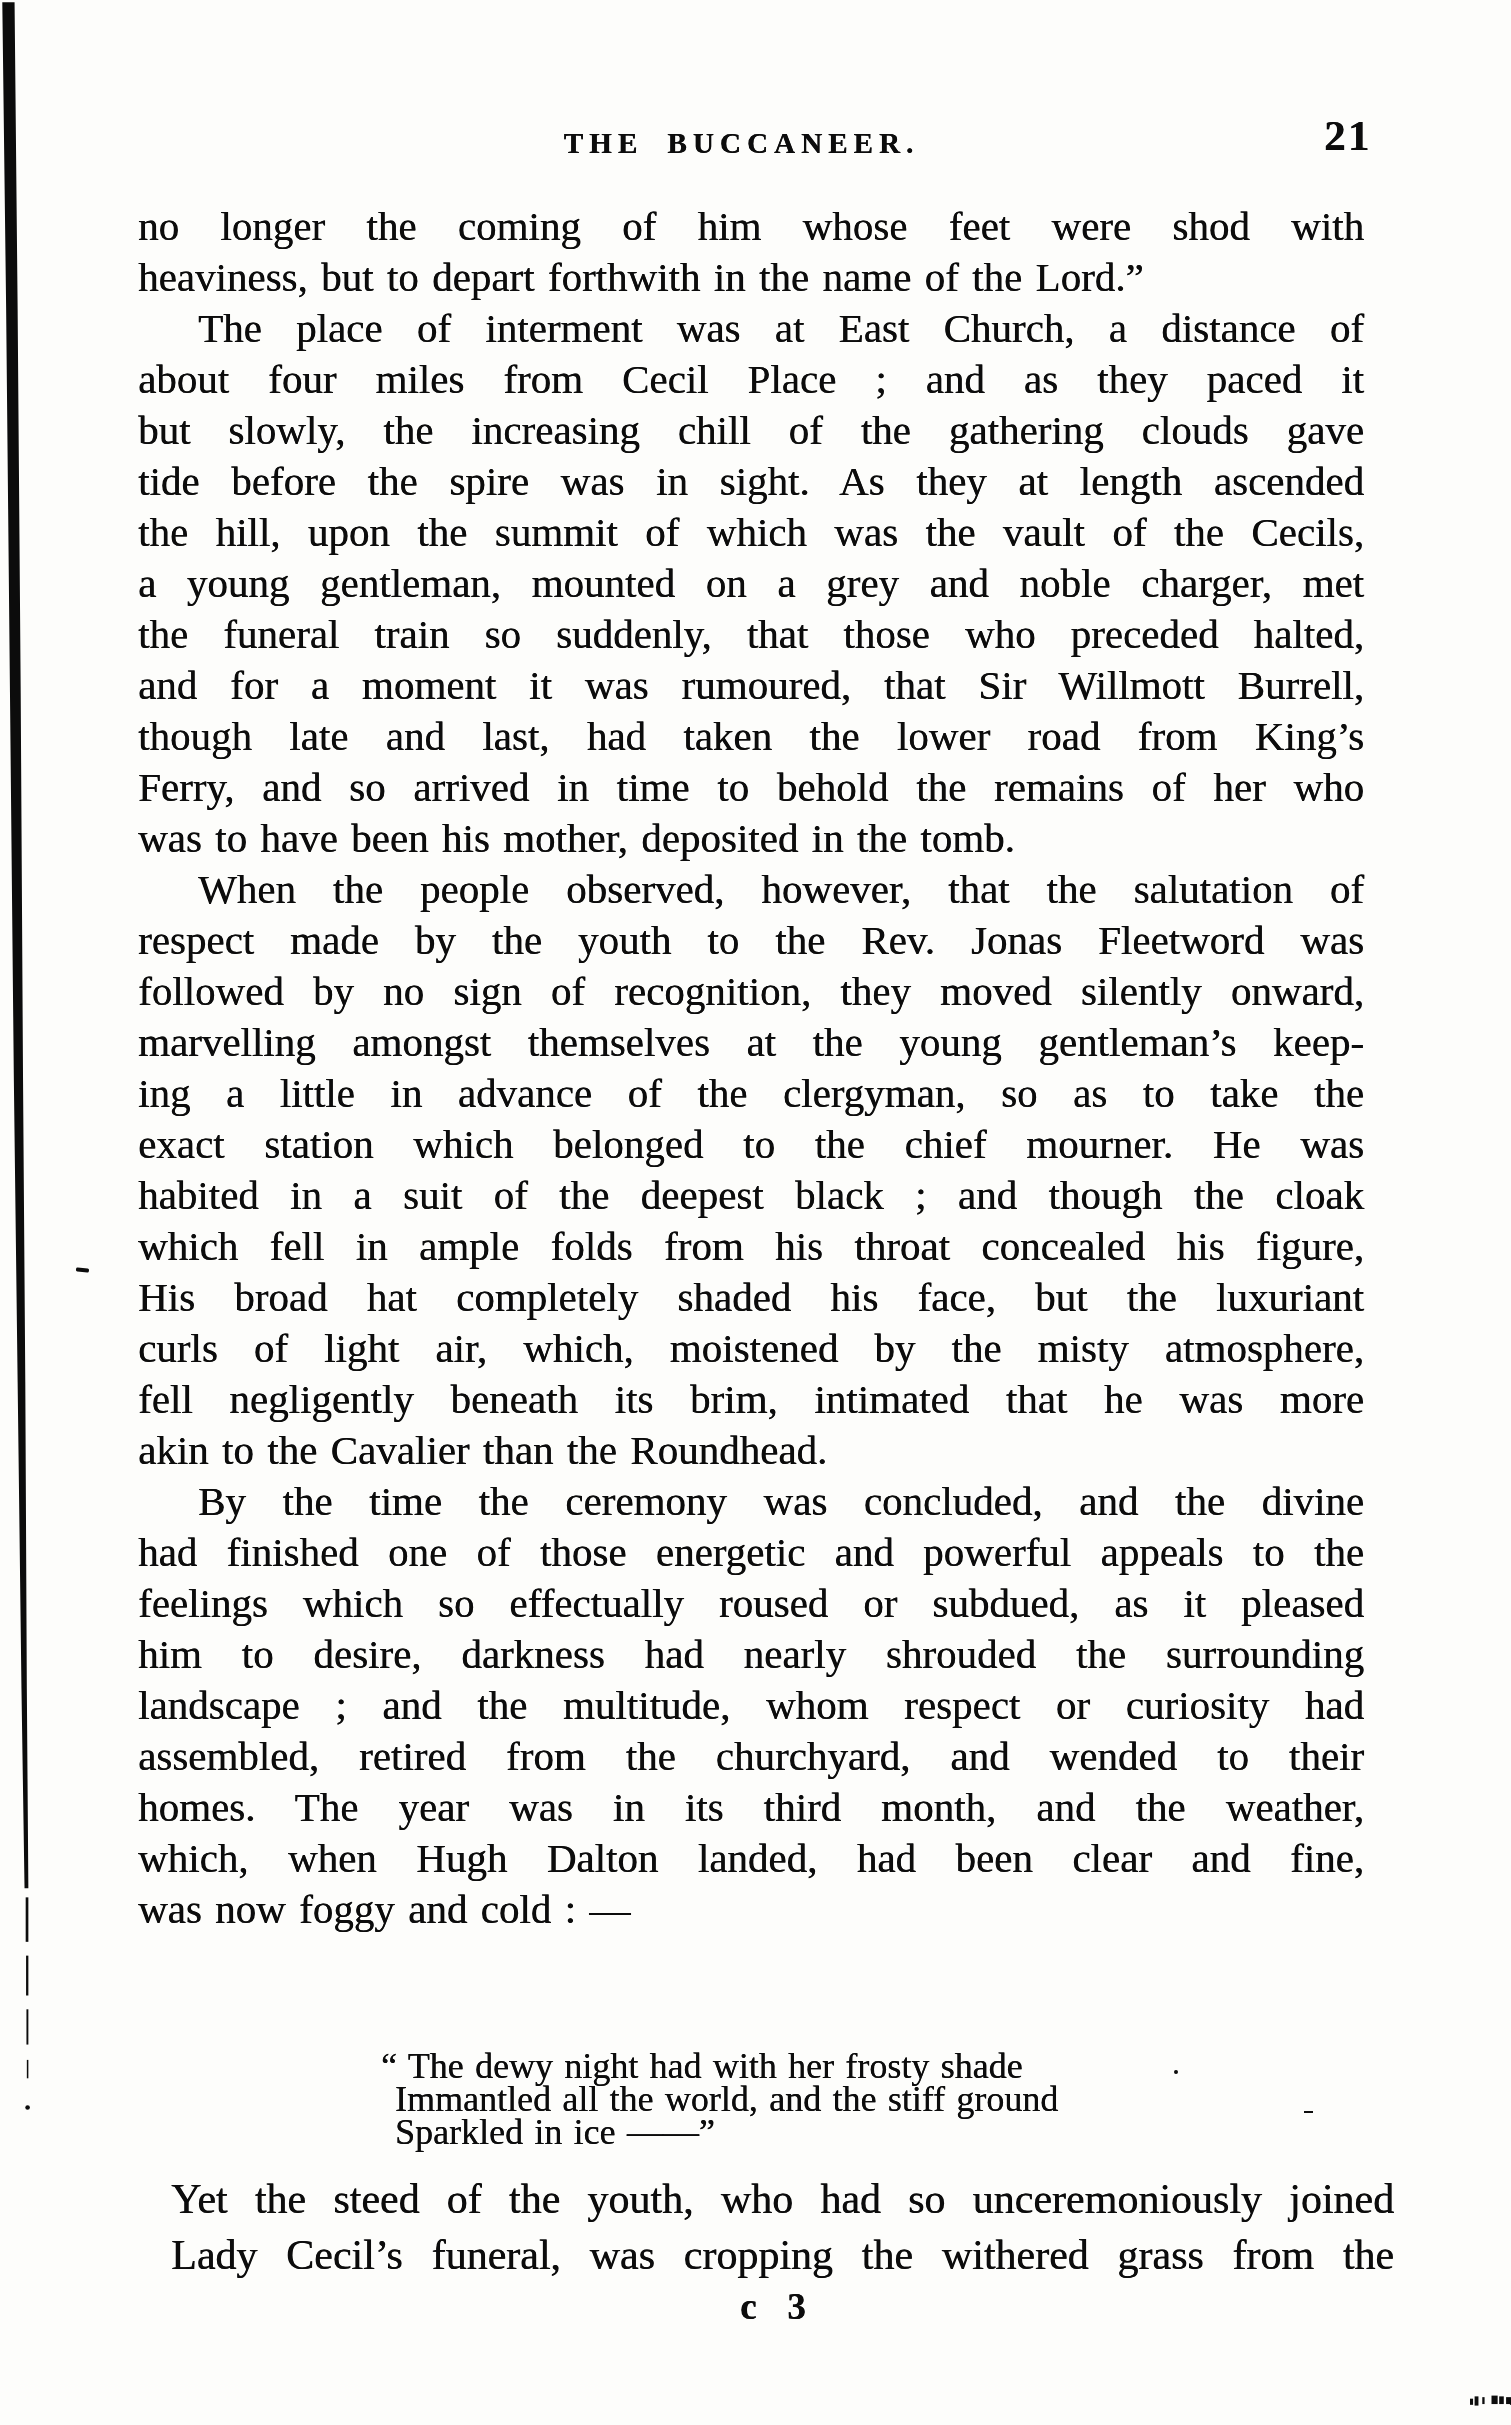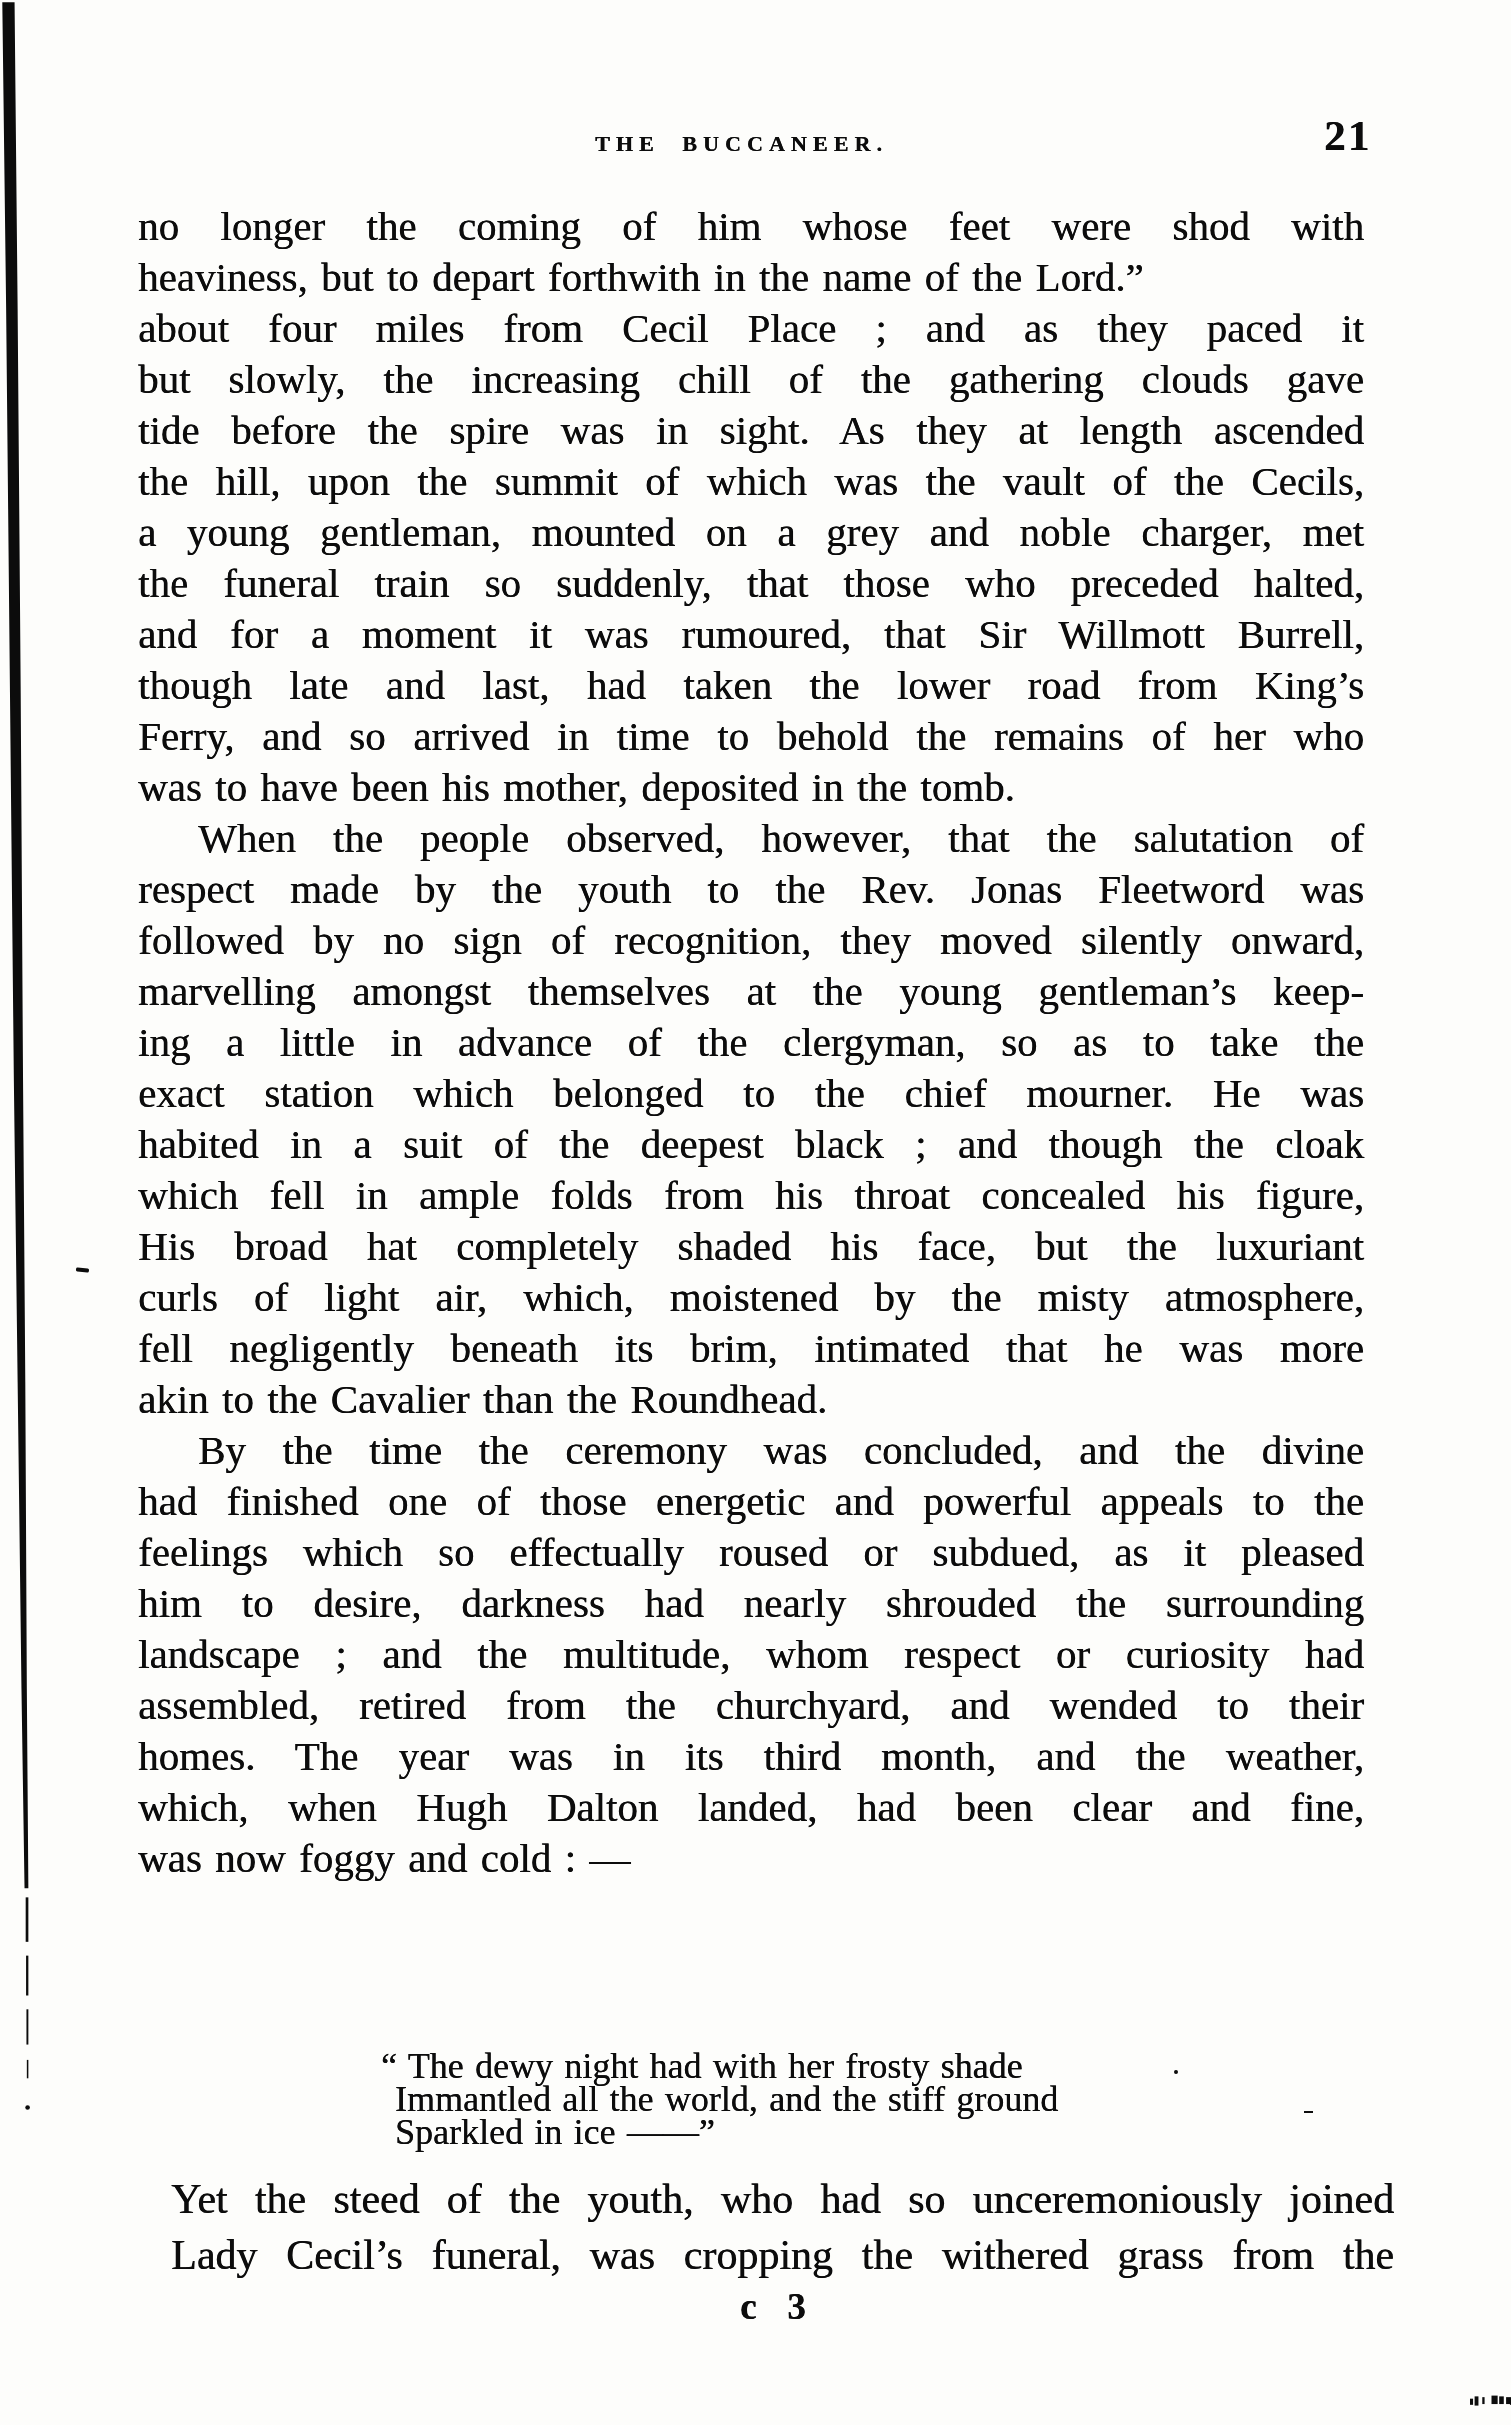--- a/index.html
+++ b/index.html
@@ -7,21 +7,21 @@
     position:relative;
     width:1511px;height:2426px;
     background:#fdfdfb;
     color:#0c0c0c;
     font-family:"Liberation Serif","DejaVu Serif",serif;
     overflow:hidden;
   }
   
   .running-head{
     position:absolute;left:127px;top:128px;width:1229px;
-    text-align:center;font-size:22px;line-height:31px;font-weight:700;
+    text-align:center;font-size:29px;line-height:31px;font-weight:700;
     letter-spacing:6.1px;word-spacing:10.8px;
     text-shadow:0.4px 0 0 currentColor;
   }
   .page-number{
     position:absolute;left:1295px;top:114px;
     font-size:43px;line-height:43px;font-weight:600;
     letter-spacing:2.3px;text-shadow:0.4px 0 0 currentColor;margin-left:29px;
   }
   
   .body-block{
@@ -84,20 +84,21 @@
     <rect x="35" y="2684" width="2" height="24" fill="#0c0c0c"></rect>
     <circle cx="36" cy="2746" r="3" fill="#0c0c0c"></circle>
   </svg>
 
   <div class="running-head">THE BUCCANEER.</div>
   <div class="page-number">21</div>
 
   <div class="body-block" id="body-block">
       <div class="line j">no longer the coming of him whose feet were shod with</div>
       <div class="line">heaviness, but to depart forthwith in the name of the Lord.”</div>
+      <div class="line j ind">The place of interment was at East Church, a distance of</div>
       <div class="line j">about four miles from Cecil Place ; and as they paced it</div>
       <div class="line j">but slowly, the increasing chill of the gathering clouds gave</div>
       <div class="line j">tide before the spire was in sight. As they at length ascended</div>
       <div class="line j">the hill, upon the summit of which was the vault of the Cecils,</div>
       <div class="line j">a young gentleman, mounted on a grey and noble charger, met</div>
       <div class="line j">the funeral train so suddenly, that those who preceded halted,</div>
       <div class="line j">and for a moment it was rumoured, that Sir Willmott Burrell,</div>
       <div class="line j">though late and last, had taken the lower road from King’s</div>
       <div class="line j">Ferry, and so arrived in time to behold the remains of her who</div>
       <div class="line">was to have been his mother, deposited in the tomb.</div>

